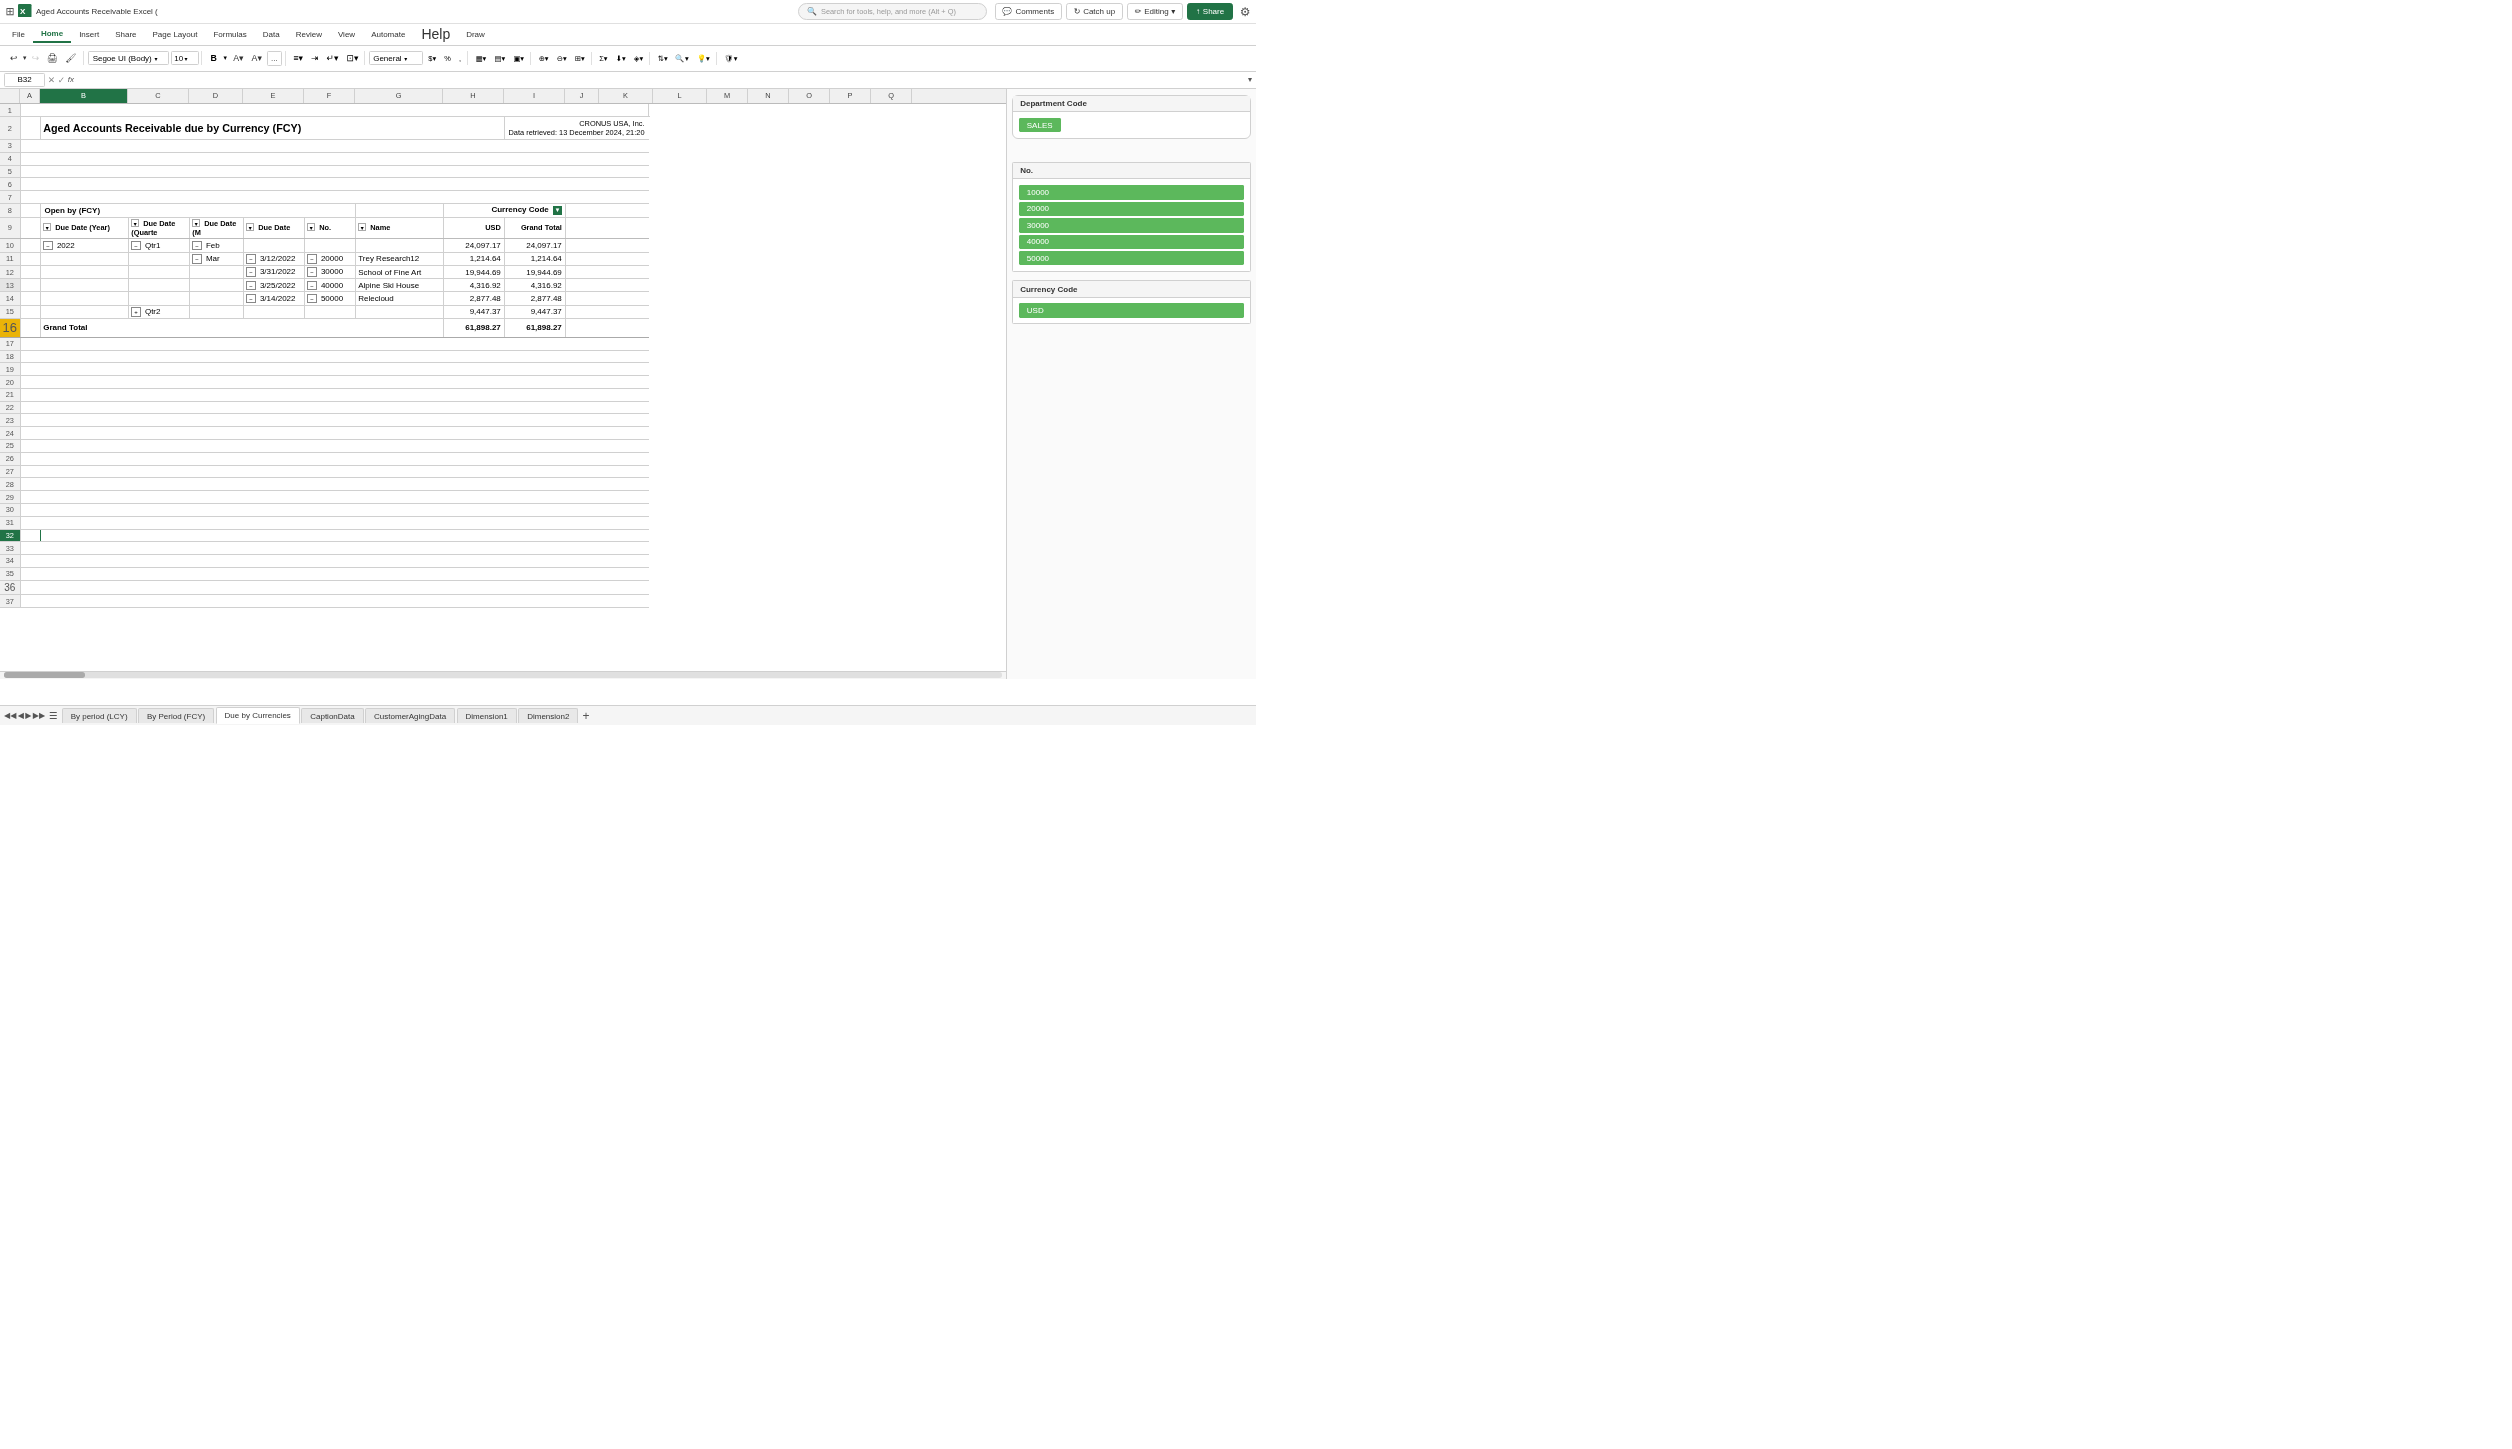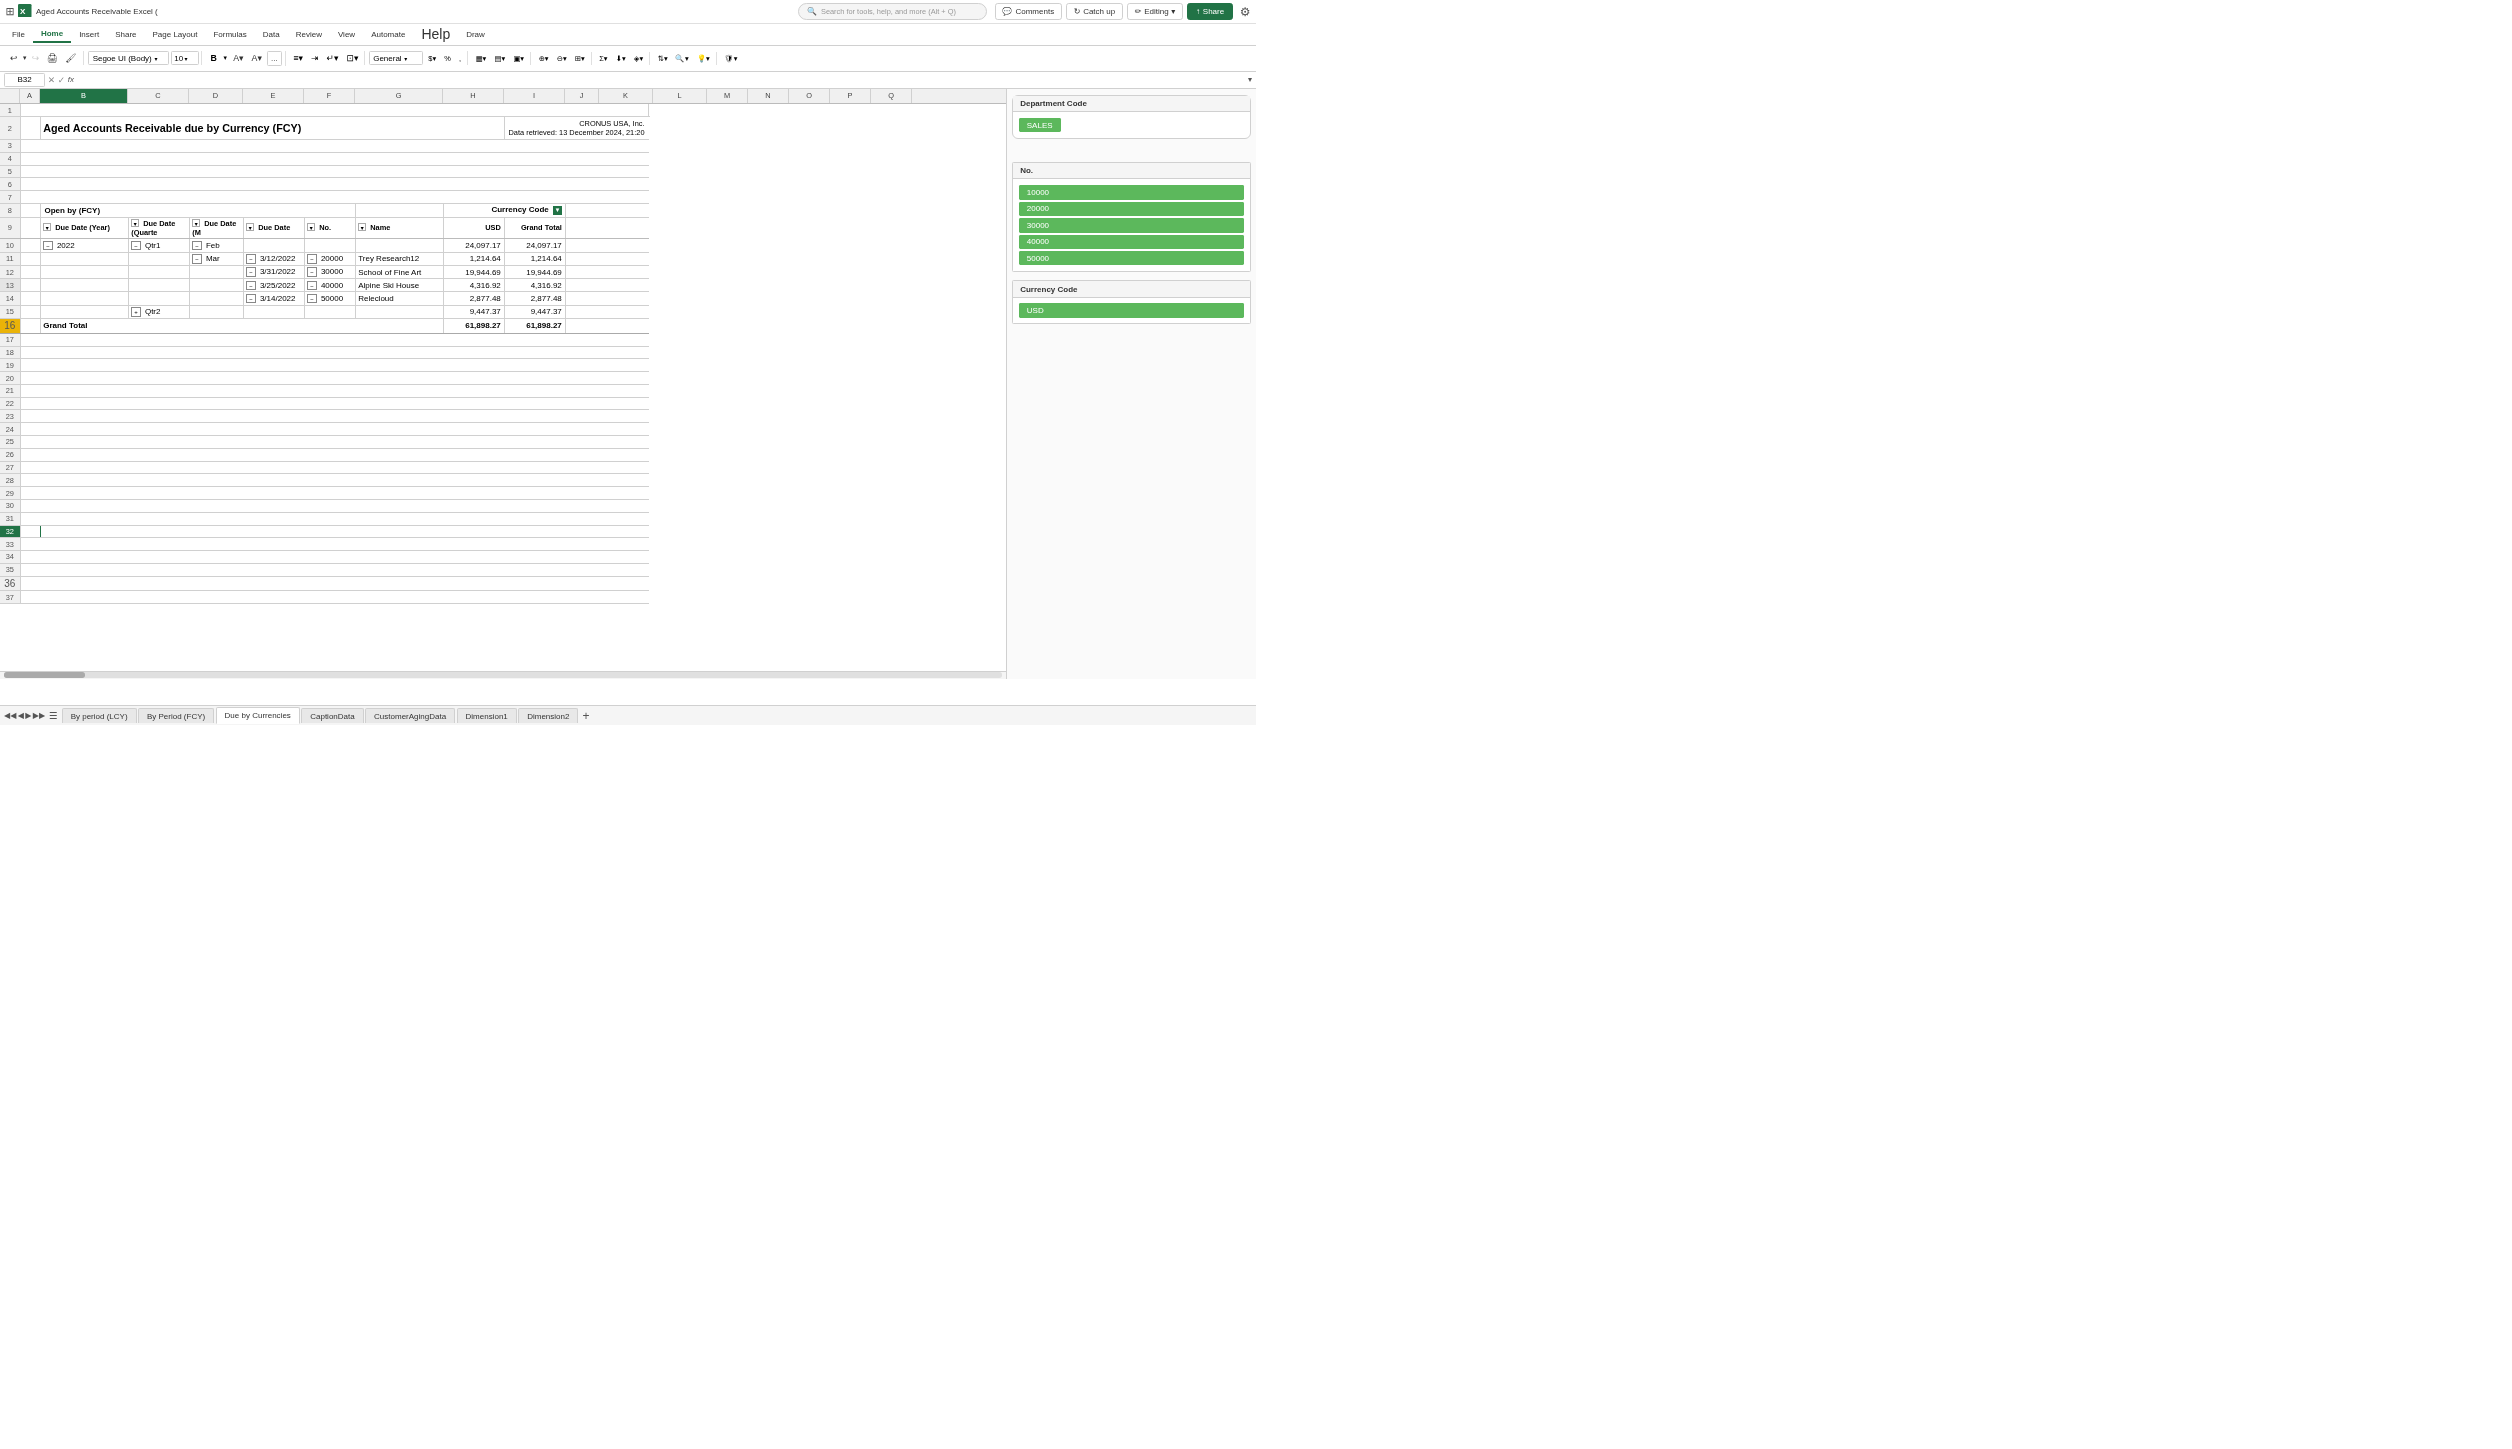--- a/index.html
+++ b/index.html
@@ -422,21 +422,21 @@
             <td style="border-right:0.7px solid #d0d0d0; border-bottom:0.7px solid #d0d0d0;"></td>
             <td style="border-right:0.7px solid #d0d0d0; border-bottom:0.7px solid #d0d0d0;"></td>
             <td style="border-right:0.7px solid #d0d0d0; border-bottom:0.7px solid #d0d0d0;"></td>
             <td style="border-right:0.7px solid #d0d0d0; border-bottom:0.7px solid #d0d0d0;"></td>
             <td style="border-right:0.7px solid #d0d0d0; border-bottom:0.7px solid #d0d0d0; padding:1.4px 2.7px; font-size:8px; text-align:right;">9,447.37</td>
             <td style="border-right:0.7px solid #d0d0d0; border-bottom:0.7px solid #d0d0d0; padding:1.4px 2.7px; font-size:8px; text-align:right;">9,447.37</td>
             <td colspan="7" style="border-bottom:0.7px solid #d0d0d0;"></td>
           </tr>
 
           <tr>
-            <td style="background:#eab308; text-align:center; color:#555; font-size:10px; border-right:0.7px solid #d0d0d0; border-bottom:1.4px solid #aaa; padding:1.4px 1.4px;">16</td>
+            <td style="background:#eab308; text-align:center; color:#555; font-size:13px; border-right:0.7px solid #d0d0d0; border-bottom:1.4px solid #aaa; padding:1.4px 1.4px;">16</td>
             <td style="border-right:0.7px solid #d0d0d0; border-bottom:1.4px solid #aaa; width:20px;"></td>
             <td colspan="6" style="border-right:0.7px solid #d0d0d0; border-bottom:1.4px solid #aaa; padding:1.4px 2.7px; font-size:8px; font-weight:700;">
               <span>Grand Total</span>
             </td>
             <td style="border-right:0.7px solid #d0d0d0; border-bottom:1.4px solid #aaa; padding:1.4px 2.7px; font-size:8px; font-weight:700; text-align:right;">
               <span>61,898.27</span>
             </td>
             <td style="border-right:0.7px solid #d0d0d0; border-bottom:1.4px solid #aaa; padding:1.4px 2.7px; font-size:8px; font-weight:700; text-align:right;">
               <span>61,898.27</span>
             </td>

